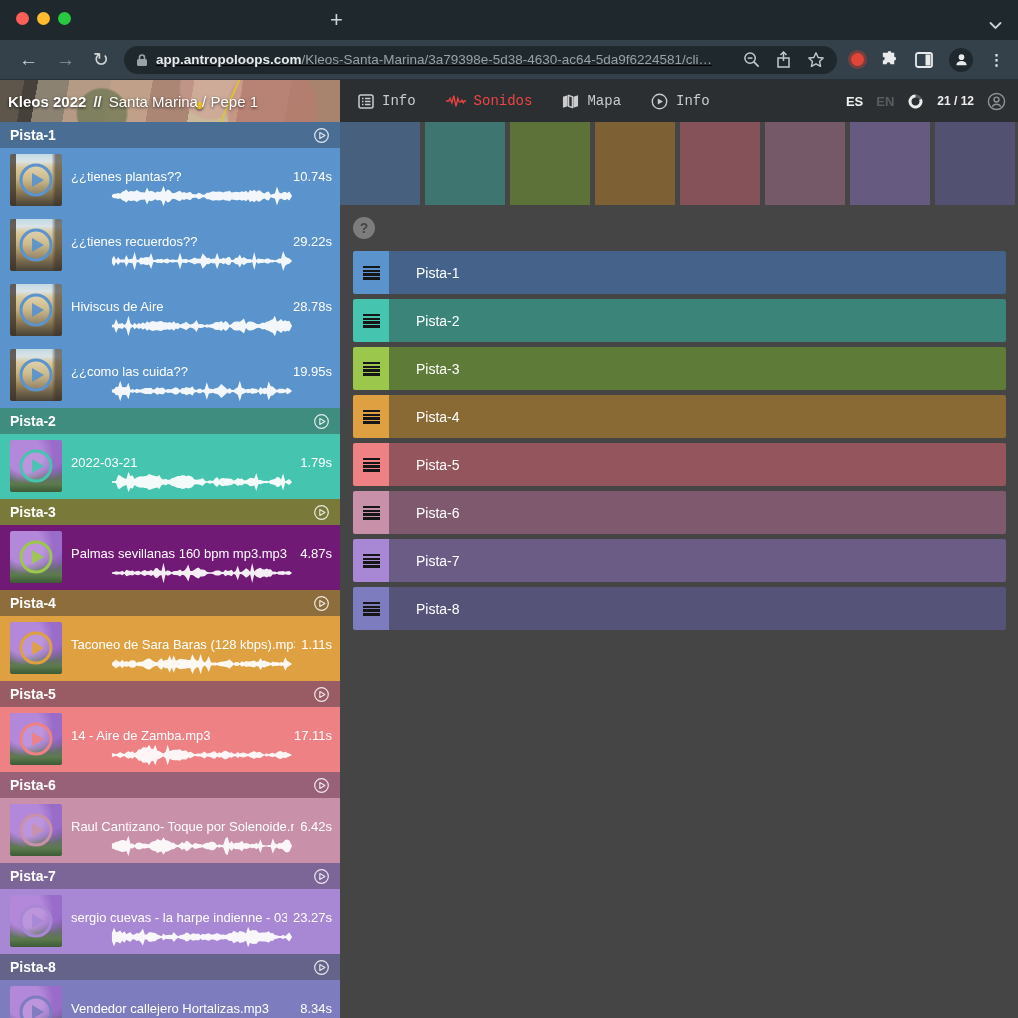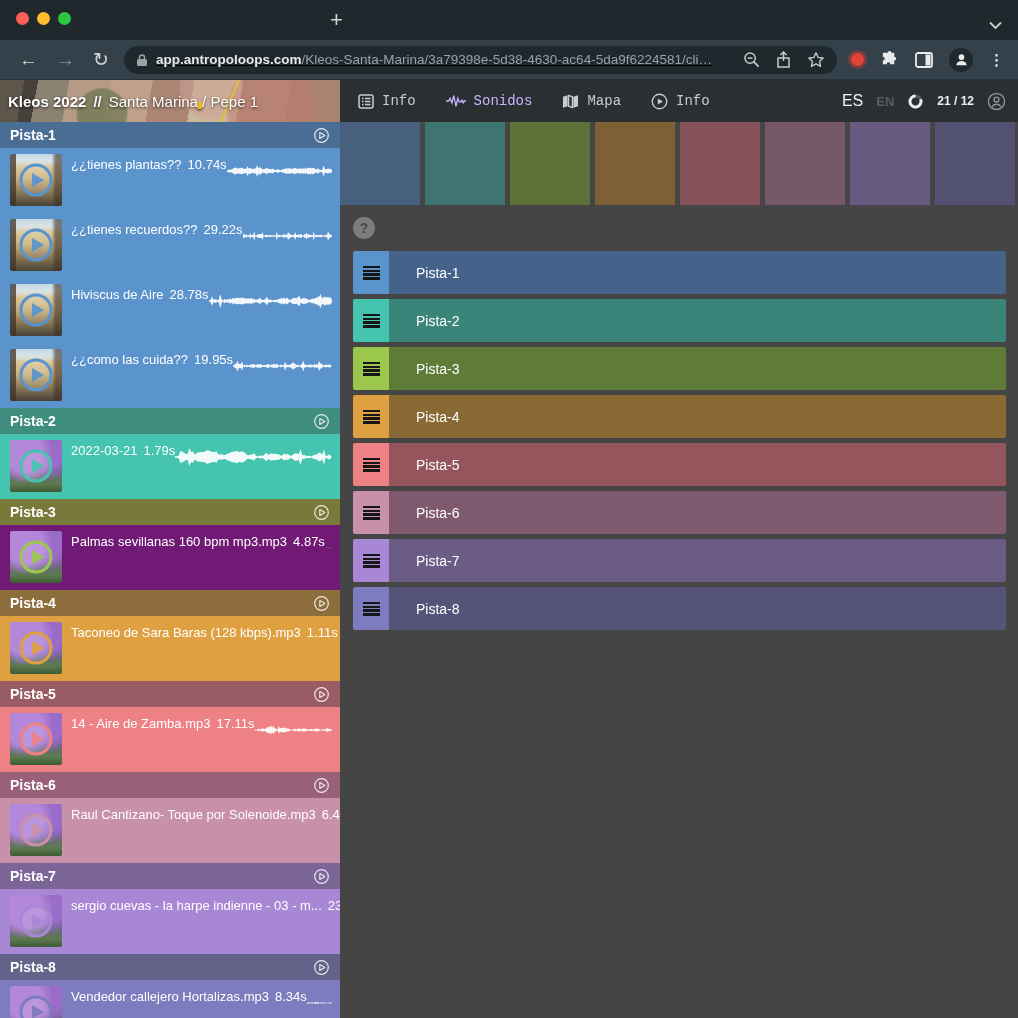--- a/index.html
+++ b/index.html
@@ -47,23 +47,23 @@
                radial-gradient(circle at 30% 80%, rgba(90,110,70,.6) 0 10%, transparent 11%),
                linear-gradient(100deg,#5f564b 0 7%,#46413a 7% 11%,#8c8272 11% 20%,#b59b85 20% 32%,#c0a089 32% 44%,#ab8674 44% 56%,#c9b89a 56% 70%,#b08d7a 70% 84%,#a8846f 84% 100%); }
   .project .ptitle { position:absolute; left:8px; top:0; height:42px; display:flex; align-items:center;
                      color:#fff; font-size:15px; text-shadow:0 1px 3px rgba(0,0,0,.75); white-space:nowrap; }
   .ptitle .proj { font-weight:700; }
   .ptitle .sep { margin:0 7px; font-weight:700; opacity:.95; }
   .pin { position:absolute; left:196px; top:22px; width:7px; height:7px; border-radius:50%; background:#f2c52e; box-shadow:0 2px 2px rgba(0,0,0,.4); }
   .zone { position:absolute; left:228px; top:-6px; width:2px; height:58px; background:#d9c636; transform:rotate(24deg); opacity:.9; }
   .mainnav { display:flex; align-items:center; gap:30px; padding-left:18px; }
   .nav-item { display:flex; align-items:center; gap:8px; color:#c9cbcc; font-size:14px;font-family:Liberation Mono, monospace; }
-  .nav-item.active { color:#c4b5fd; }
+  .nav-item.active { color:#ef4444; }
   .hdr-right { margin-left:auto; display:flex; align-items:center; gap:13px; padding-right:12px; }
-  .lang-es { color:#f0f1f1; font-size:16px; font-weight:400; }
+  .lang-es { color:#f0f1f1; font-size:13px; font-weight:700; }
   .lang-en { color:#585d5f; font-size:13px; font-weight:700; }
   .counter { color:#ededee; font-size:12px; font-weight:700; }
 
   
   .content { position:absolute; left:0; top:122px; width:1018px; height:896px; display:flex; }
   .sidebar { width:340px; flex:0 0 340px; overflow:hidden; background:#3a3a3a; }
   .main { flex:1; background:#454545; overflow:hidden; }
 
   
   .thead { height:26px; display:flex; align-items:center; padding:0 10px; }
@@ -72,21 +72,21 @@
   .clip { height:65px; display:flex; padding:6px 8px 6px 10px; }
   .thumb { width:52px; height:52px; flex:0 0 52px; border-radius:2px; position:relative; overflow:hidden; }
   .thumb svg { position:absolute; left:50%; top:50%; transform:translate(-50%,-50%); }
   .thumb-street { background:
       linear-gradient(90deg, rgba(60,50,40,.75) 0 12%, transparent 12% 80%, rgba(60,50,40,.6) 88% 100%),
       linear-gradient(180deg,#c2d8e4 0%,#d9e4e6 14%,#d9c89e 26%,#c8b27c 48%,#907d58 72%,#474137 100%); }
   .thumb-tree { background:
       radial-gradient(circle at 28% 28%, #b387d9 0 34%, transparent 55%),
       radial-gradient(circle at 72% 20%, #9a6cc9 0 30%, transparent 52%),
       linear-gradient(180deg,#8e64c2 0%,#7b55b0 45%,#5c7a4c 85%,#3c5a36 100%); }
-  .cbody { flex:1; min-width:0; margin-left:9px; display:flex; flex-direction:row; }
+  .cbody { flex:1; min-width:0; margin-left:9px; display:flex; flex-direction:column;margin-top:12px; }
   .ctop { display:flex; align-items:baseline; margin-top:3px; }
   .ctitle { color:#fff; font-size:13px; font-weight:500; white-space:nowrap; overflow:hidden; flex:1; }
   .cdur { color:#fff; font-size:13px; font-weight:500; margin-left:6px; white-space:nowrap; }
   .wave { margin-top:1px; display:block; }
 
   
   .swatches { height:83px; display:grid; grid-template-columns:repeat(8,1fr); gap:5px; margin-right:3px; }
   .swatch { height:83px; }
   .help { display:flex; gap:11px; padding:9px 14px 4px 13px; align-items:flex-start; }
   .help-icon { width:22px; height:22px; flex:0 0 22px; border-radius:50%; background:#7d7d7d; color:#454545;

